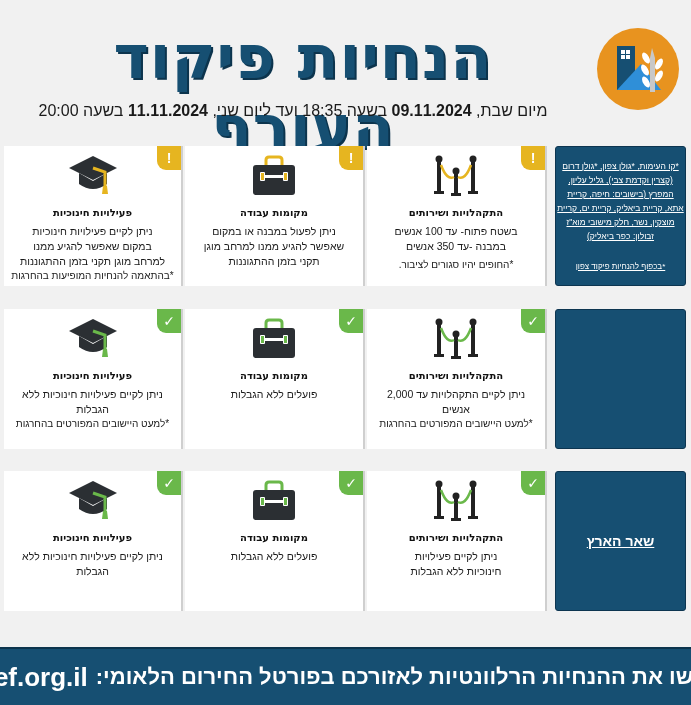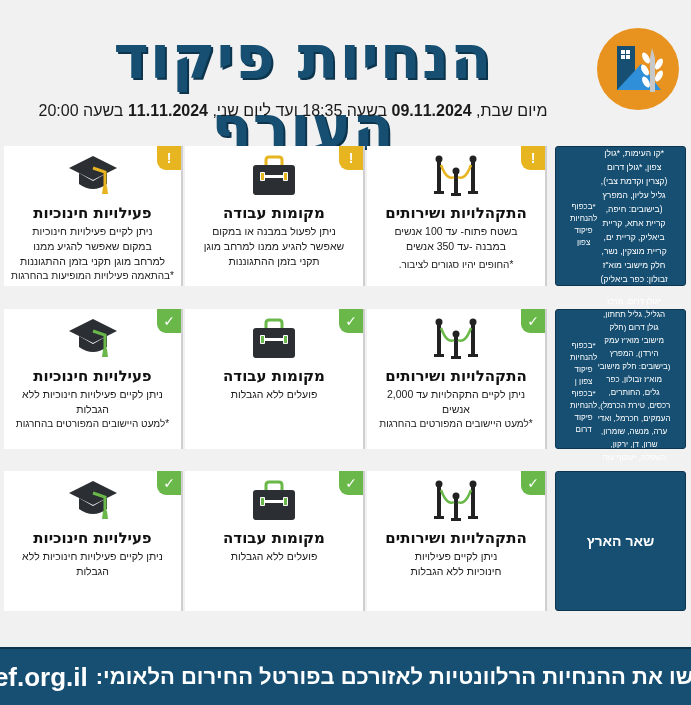--- a/index.html
+++ b/index.html
@@ -32,23 +32,23 @@
 
     .row { position: absolute; left: 6px; width: 685px; }
     .row1 { top: 146px; height: 140px; }
     .row2 { top: 309px; height: 140px; }
     .row3 { top: 471px; height: 140px; }
 
     .region {
       position: absolute; right: 5px; top: 0; width: 131px; height: 100%;
       background: #164f72; color: #fff; border-radius: 3px;
       border: 1px solid #0d3550;
-      display: flex; flex-direction: row; justify-content: center;
-      align-items: center; text-align: center; padding: 6px 14px;
-      font-size: 8.5px; line-height: 14px;
+      display: flex; flex-direction: column; justify-content: center;
+      align-items: center; text-align: center; padding: 6px 1px;
+      font-size: 8.5px; line-height: 14px; text-decoration: underline;
     }
     .region .foot { margin-top: 18px; font-size: 8px; line-height: 12px; }
     .region.big { font-size: 14px; font-weight: 700; }
 
     .card {
       position: absolute; top: 0; height: 100%; background: #fff;
       border-right: 2px solid #cfcfcf;
       text-align: center; padding-top: 6px;
     }
     .card.c1 { right: 144px; width: 180px; }
@@ -56,21 +56,21 @@
     .card.c3 { right: 508px; width: 179px; }
     .badge {
       position: absolute; right: 0; top: 0; width: 24px; height: 24px;
       border-bottom-left-radius: 9px; color: #fff; font-weight: 700;
       font-size: 14px; line-height: 24px; text-align: center;
     }
     .badge.warn { background: #e6b520; }
     .badge.ok { background: #6ab84a; }
     .icon { height: 44px; display: flex; justify-content: center; align-items: center; margin-top: 2px; }
     .card h3 {
-      font-size: 15px; font-weight: 900; margin-top: 6px; line-height: 18px;
+      font-size: 10px; font-weight: 900; margin-top: 6px; line-height: 18px;
       font-family: "DejaVu Sans", sans-serif; color: #111;
     }
     .card .desc { font-size: 10.5px; line-height: 15px; margin-top: 2px; padding: 0 14px; color: #1a1a1a; }
     .card .note { font-size: 10px; line-height: 14px; padding: 0 6px; color: #1a1a1a; }
     .card .note.spaced { margin-top: 4px; }
 
     .footer {
       position: absolute; left: 0; top: 647px; width: 691px; height: 58px;
       background: #164f72; color: #fff; border-top: 2px solid #0c344d;
       display: flex; align-items: center; justify-content: center;
@@ -152,28 +152,26 @@
     <div class="icon">
       <svg width="52" height="44" viewBox="0 0 52 44">
           <polygon points="26,2 50,14 26,26 2,14" fill="#2b2f33"></polygon>
           <path d="M12 19 V30 Q26 40 40 30 V19 L26 27 Z" fill="#2b2f33"></path>
           <path d="M26 14 L38 18 V34" stroke="#e6b520" stroke-width="3" fill="none"></path>
           <polygon points="36,32 40,32 41,40 35,40" fill="#e6b520"></polygon>
         </svg>
     </div>
     <h3>פעילויות חינוכיות</h3>
     <div class="desc">ניתן לקיים פעילויות חינוכיות במקום שאפשר להגיע ממנו למרחב מוגן תקני בזמן ההתגוננות</div>
-    <div class="note">*בהתאמה פעילויות המופיעות בהחרגות</div>
+    <div class="note">*בהתאמה להנחיות המופיעות בהחרגות</div>
   </div>
 </div>
 
 <div class="row row2">
   <div class="region" style="font-size:8px;line-height:13px;">
-    <div>*גולן דרום, מרכז הגליל, גליל תחתון, גולן דרום (חלק מישובי מוא"ז עמק הירדן), המפרץ (בישובים: חלק מישובי מוא"ז זבולון, כפר גלים, החותרים, רכסים, טירת הכרמל), העמקים, חכרמל, ואדי ערה, מנשה, שומרון, שרון, דן, ירקון, השפלה, *עוטף עזה</div>
-    <div class="foot">*בכפוף להנחיות פיקוד צפון | *בכפוף להנחיות פיקוד דרום</div>
   </div>
   <div class="card c1">
     <div class="badge ok">✓</div>
     <div class="icon">
       <svg width="50" height="42" viewBox="0 0 50 42">
           <g fill="#222">
             <circle cx="8" cy="4" r="3.5"></circle>
             <rect x="6" y="7" width="4" height="30"></rect>
             <rect x="3" y="36" width="10" height="3"></rect>
             <circle cx="42" cy="4" r="3.5"></circle>

